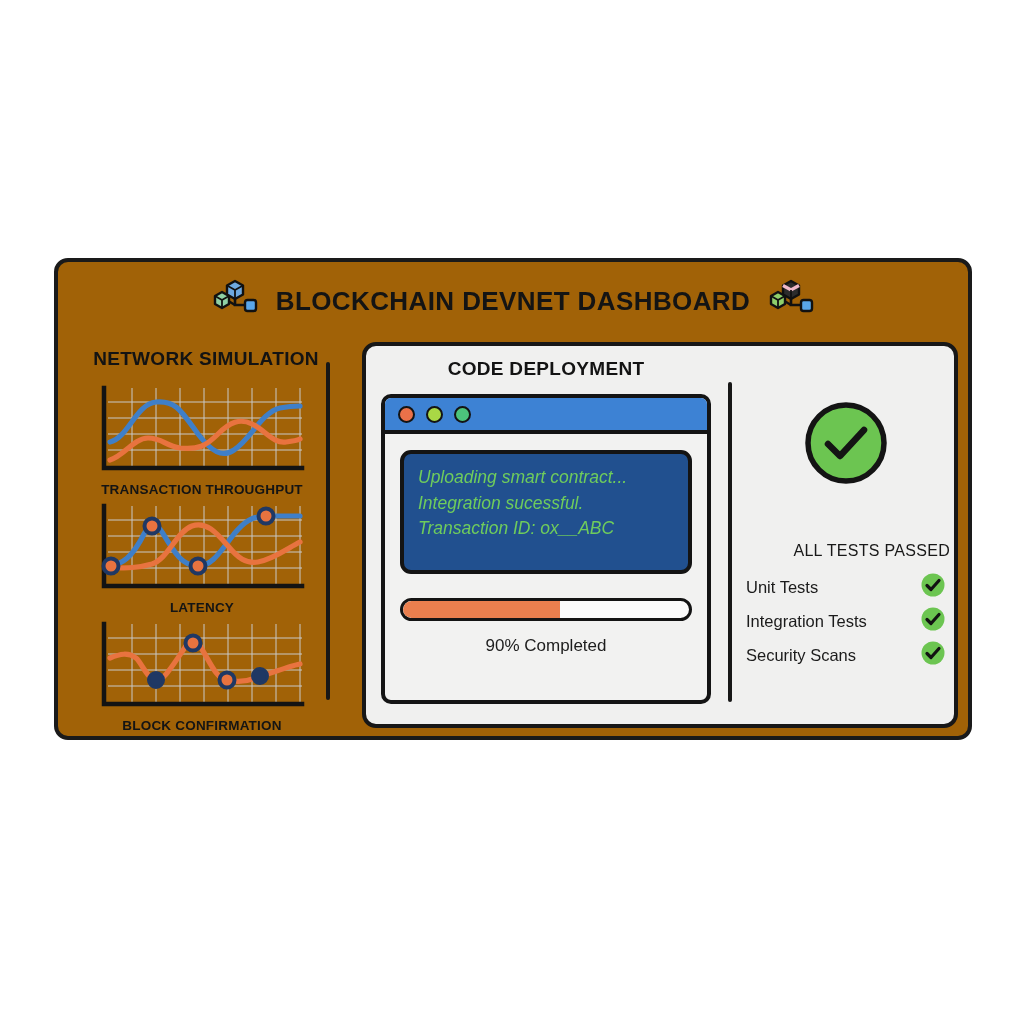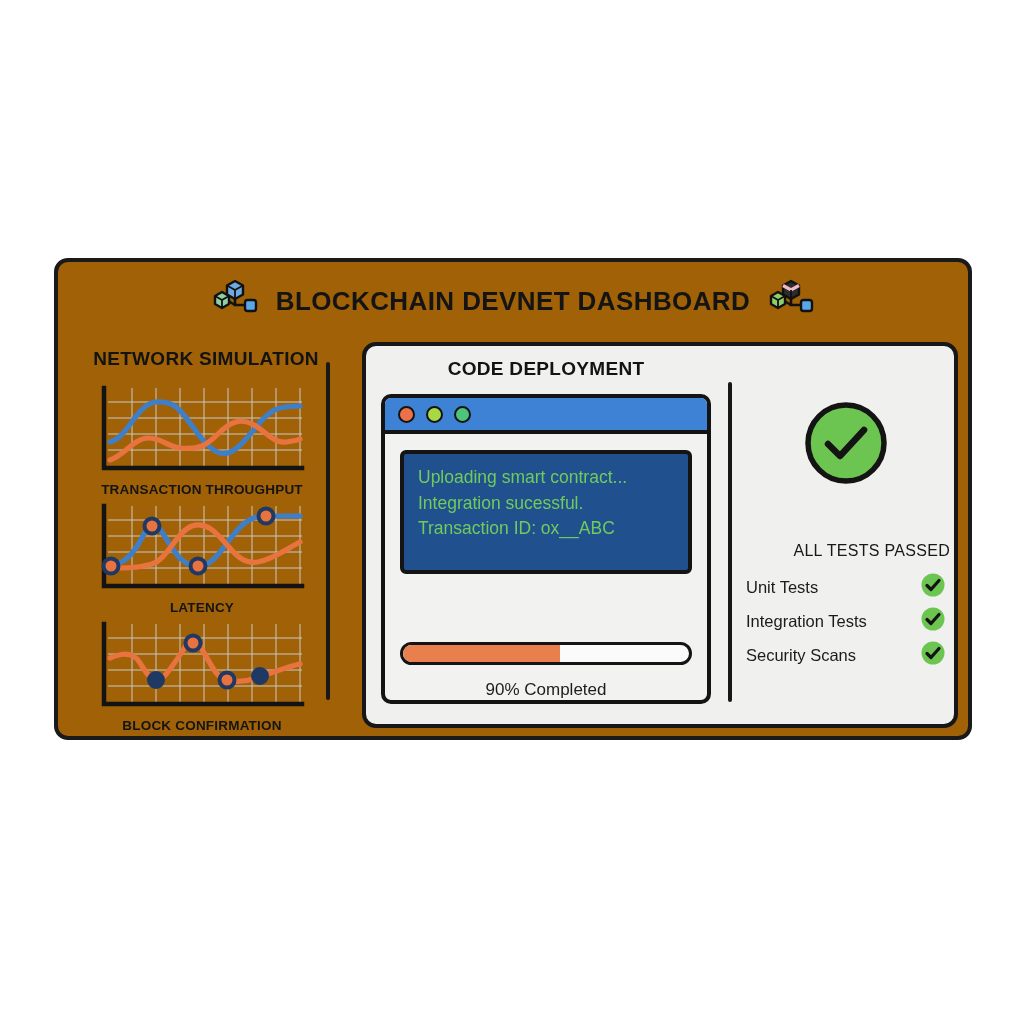--- a/index.html
+++ b/index.html
@@ -78,28 +78,28 @@
     border-bottom:4px solid #141414;
     display:flex;align-items:center;gap:11px;padding-left:13px;
     box-sizing:border-box;
   }
   .dot{width:17px;height:17px;border-radius:50%;border:2.5px solid #141414;box-sizing:border-box;}
   .dot.red{background:#ea7149;}
   .dot.yellow{background:#a9d845;}
   .dot.green{background:#4cc47c;}
   .terminal{
     position:absolute;left:15px;top:52px;width:292px;height:124px;
-    background:#21508f;border:4px solid #141414;border-radius:6px;
-    box-sizing:border-box;padding:11px 14px;
+    background:#21508f;border:4px solid #141414;border-radius:11px;
+    box-sizing:border-box;padding:11px 14px;font-style:italic;
   }
   .term-line{
     color:#6fcc5c;font-size:17.5px;line-height:1.47;white-space:nowrap;
   }
   .progress-wrap{
-    position:absolute;left:15px;top:200px;width:292px;margin-top:44px;
+    position:absolute;left:15px;top:200px;width:292px;
   }
   .progress-track{
     width:292px;height:23px;background:#fbfbfb;
     border:3.5px solid #141414;border-radius:12px;box-sizing:border-box;
     overflow:hidden;
   }
   .progress-fill{
     height:100%;background:#ea7f4e;border-radius:9px 0 0 9px;
   }
   .progress-label{

